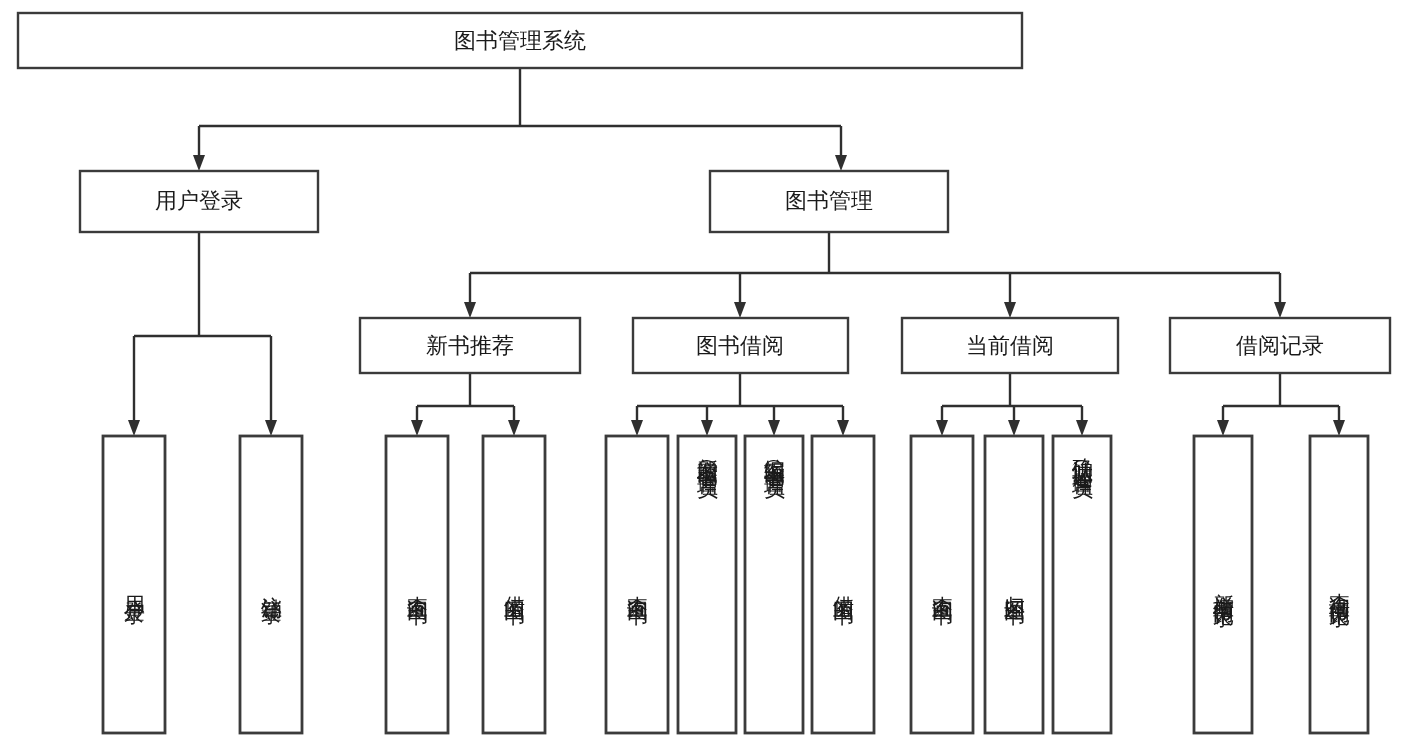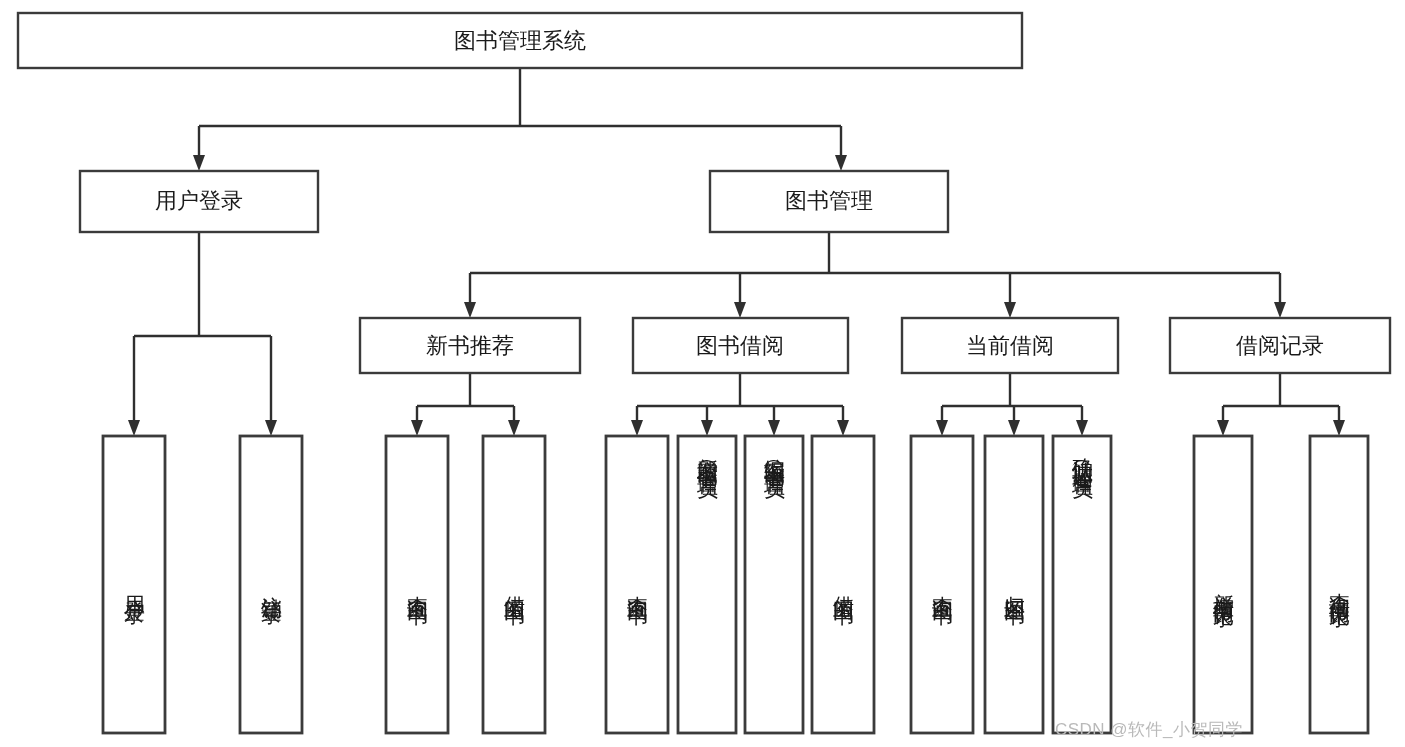--- a/index.html
+++ b/index.html
@@ -11,21 +11,20 @@
     width: 1405px;
     height: 747px;
     font-family: "Liberation Sans", "DejaVu Sans", sans-serif;
     overflow: hidden;
     position: relative;
   }
   #diagram-root {
     position: relative;
     width: 1243px;
     height: 747px;
-    padding-left: 8px;
   }
   svg#flow-svg {
     position: absolute;
     left: 0;
     top: 0;
     width: 1405px;
     height: 747px;
     display: block;
   }
   .node-box {
@@ -273,15 +272,14 @@
   <div class="leaf-label-wrap" style="left:1053px; top:441px; width:58px; height:297px; align-items:flex-start;">
     <span class="leaf-label">确认归还（管理员）</span>
   </div>
   <div class="leaf-label-wrap" style="left:1194px; top:436px; width:58px; height:297px;">
     <span class="leaf-label">新增借阅记录</span>
   </div>
   <div class="leaf-label-wrap" style="left:1310px; top:436px; width:58px; height:297px;">
     <span class="leaf-label">查询借阅记录</span>
   </div>
 
-  <div id="watermark">CSDN @软件_小贺同学</div>
 
 </div>
 
 </body></html>

